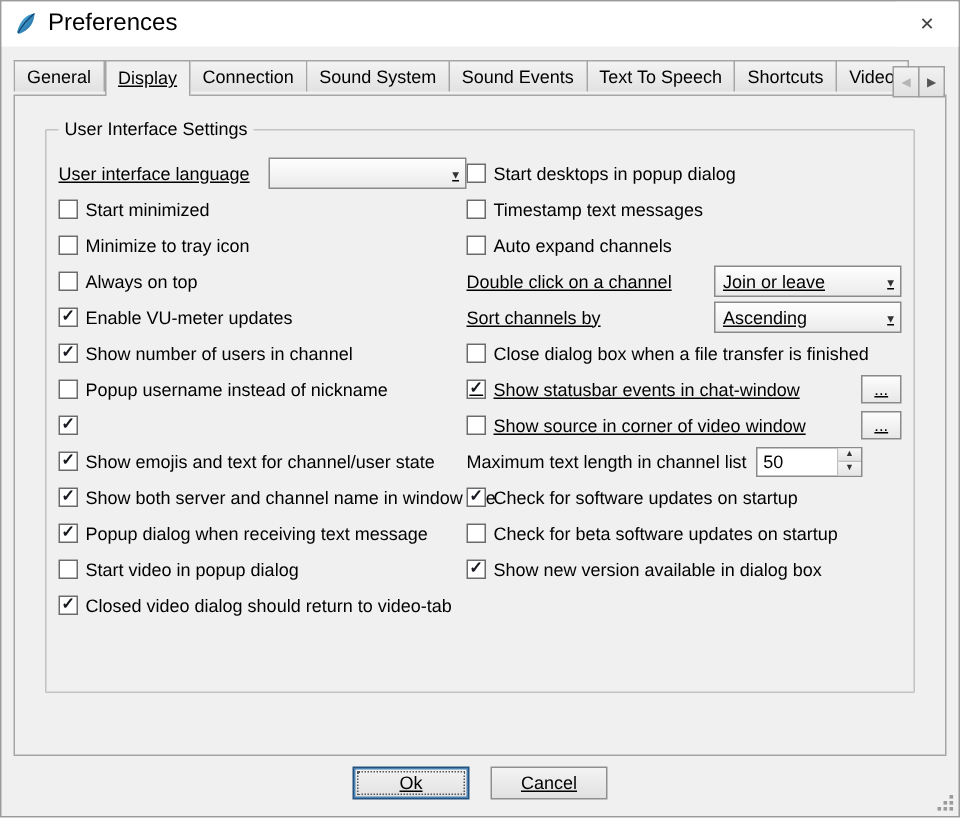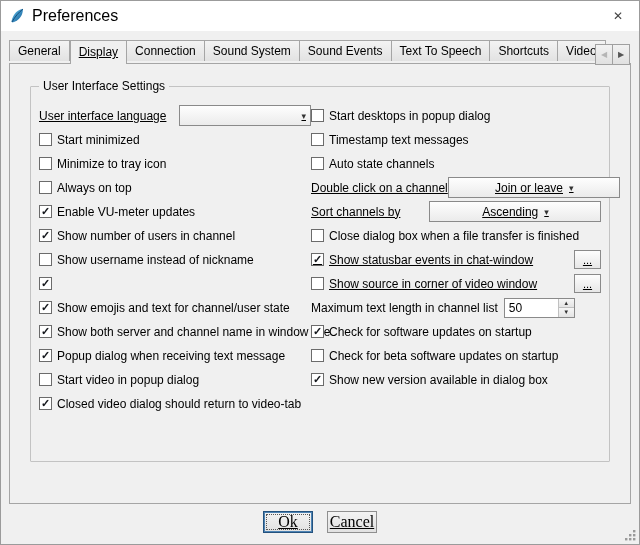--- a/index.html
+++ b/index.html
@@ -42,39 +42,39 @@
   
   .cb{display:flex;align-items:center;gap:5px;min-width:0;text-align:center;}
   .box{width:13px;height:13px;flex:0 0 auto;background:#fff;border:1px solid #6b6b6b;box-sizing:border-box;
     display:flex;align-items:center;justify-content:center;font-size:11px;line-height:11px;
     font-weight:bold;color:#15181d;}
   
   .combo{height:21px;border:1px solid #8a8a8a;background:linear-gradient(#fefefe,#ebebeb);
     display:flex;align-items:center;justify-content:space-between;
     padding:0 4px 0 5px;box-sizing:border-box;flex:0 0 auto;}
   .w132{width:132px;}
-  .w148{width:172px;justify-content:center;}
+  .w148{width:125px;}
   .combo-val{white-space:nowrap;overflow:hidden;}
   .combo-arrow{font-size:9px;color:#333;margin-left:6px;flex:0 0 auto;}
   
   .more{width:27px;height:19px;border:1px solid #8a8a8a;background:linear-gradient(#fdfdfd,#e7e7e7);
     font-family:"Liberation Sans",sans-serif;font-size:11px;line-height:10px;
     display:flex;align-items:center;justify-content:center;padding:0;flex:0 0 auto;}
   
   .spin{height:20px;border:1px solid #8a8a8a;background:#fff;display:flex;box-sizing:border-box;
     margin-left:6px;flex:0 0 auto;gap:28px;}
   .spin-val{width:21px;padding-left:4px;display:flex;align-items:center;}
   .spin-btns{width:15px;display:flex;flex-direction:column;border-left:1px solid #c0c0c0;}
   .sb{flex:1;display:flex;align-items:center;justify-content:center;font-size:6px;color:#333;
     background:linear-gradient(#f6f6f6,#e4e4e4);}
   .sb + .sb{border-top:1px solid #c0c0c0;}
   
   .footer{position:absolute;left:0;right:0;bottom:11px;display:flex;justify-content:center;gap:14px;}
-  .btn{width:50px;height:22px;border:1px solid #8f8f8f;background:linear-gradient(#f3f3f3,#e1e1e1);
-    font-family:Liberation Serif, serif;font-size:16px;color:#000;
+  .btn{width:78px;height:22px;border:1px solid #8f8f8f;background:linear-gradient(#f3f3f3,#e1e1e1);
+    font-family:Liberation Sans, sans-serif;font-size:12px;color:#000;
     display:flex;align-items:center;justify-content:center;text-decoration:underline;padding:0;}
   .btn.default{border:1px solid #24527e;box-shadow:inset 0 0 0 1px #4d83b3;
     outline:1px dotted #555;outline-offset:-4px;}
   .grip{position:absolute;right:2px;bottom:2px;width:13px;height:13px;}
 </style>
 </head>
 <body>
 
 <div class="window">
 
@@ -139,21 +139,21 @@
           <div class="row cb">
             <span class="box checked">✓</span>
             <span class="lbl">Enable VU-meter updates</span>
           </div>
           <div class="row cb">
             <span class="box checked">✓</span>
             <span class="lbl">Show number of users in channel</span>
           </div>
           <div class="row cb">
             <span class="box"></span>
-            <span class="lbl">Show username instead of nickname</span>
+            <span class="lbl">Popup username instead of nickname</span>
           </div>
           <div class="row cb">
             <span class="box checked">✓</span>
           </div>
           <div class="row cb">
             <span class="box checked">✓</span>
             <span class="lbl">Show emojis and text for channel/user state</span>
           </div>
           <div class="row cb">
             <span class="box checked">✓</span>
@@ -178,21 +178,21 @@
           <div class="row cb">
             <span class="box"></span>
             <span class="lbl">Start desktops in popup dialog</span>
           </div>
           <div class="row cb">
             <span class="box"></span>
             <span class="lbl">Timestamp text messages</span>
           </div>
           <div class="row cb">
             <span class="box"></span>
-            <span class="lbl">Auto state channels</span>
+            <span class="lbl">Auto expand channels</span>
           </div>
 
           <div class="row split">
             <span class="lbl">Double click on a channel</span>
             <div class="combo w148">
               <span class="combo-val">Join or leave</span>
               <span class="combo-arrow">▾</span>
             </div>
           </div>
 

